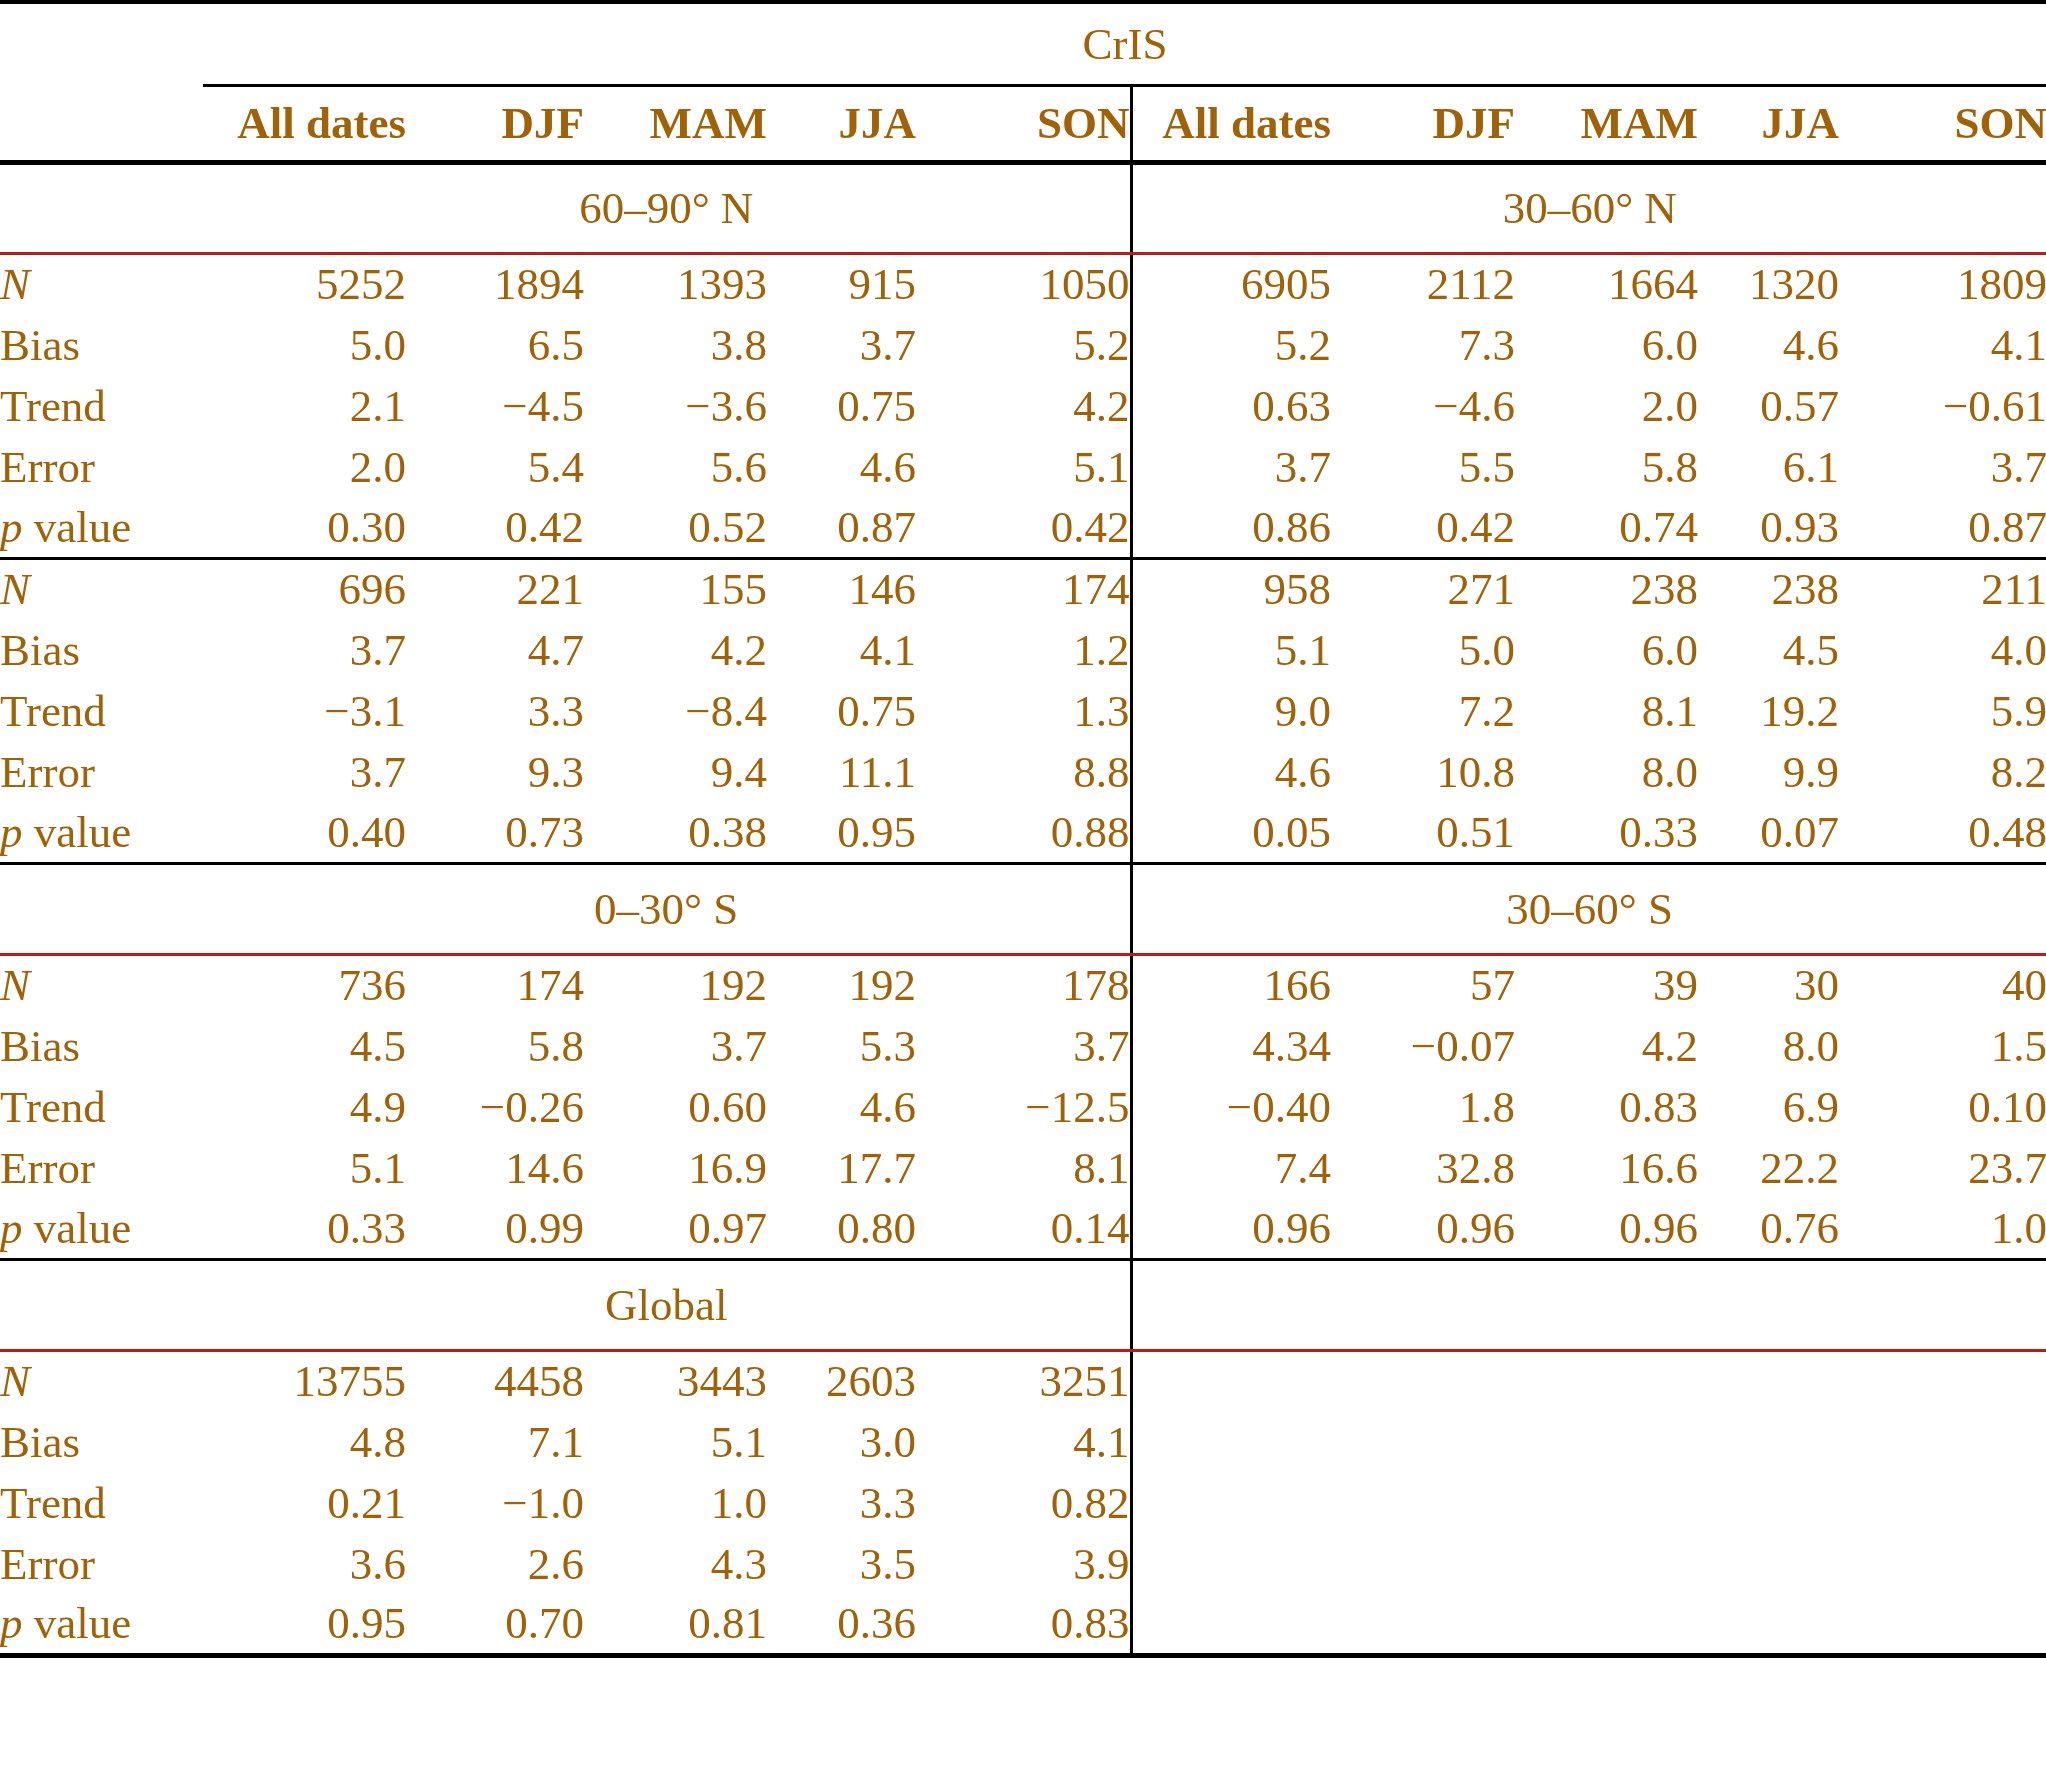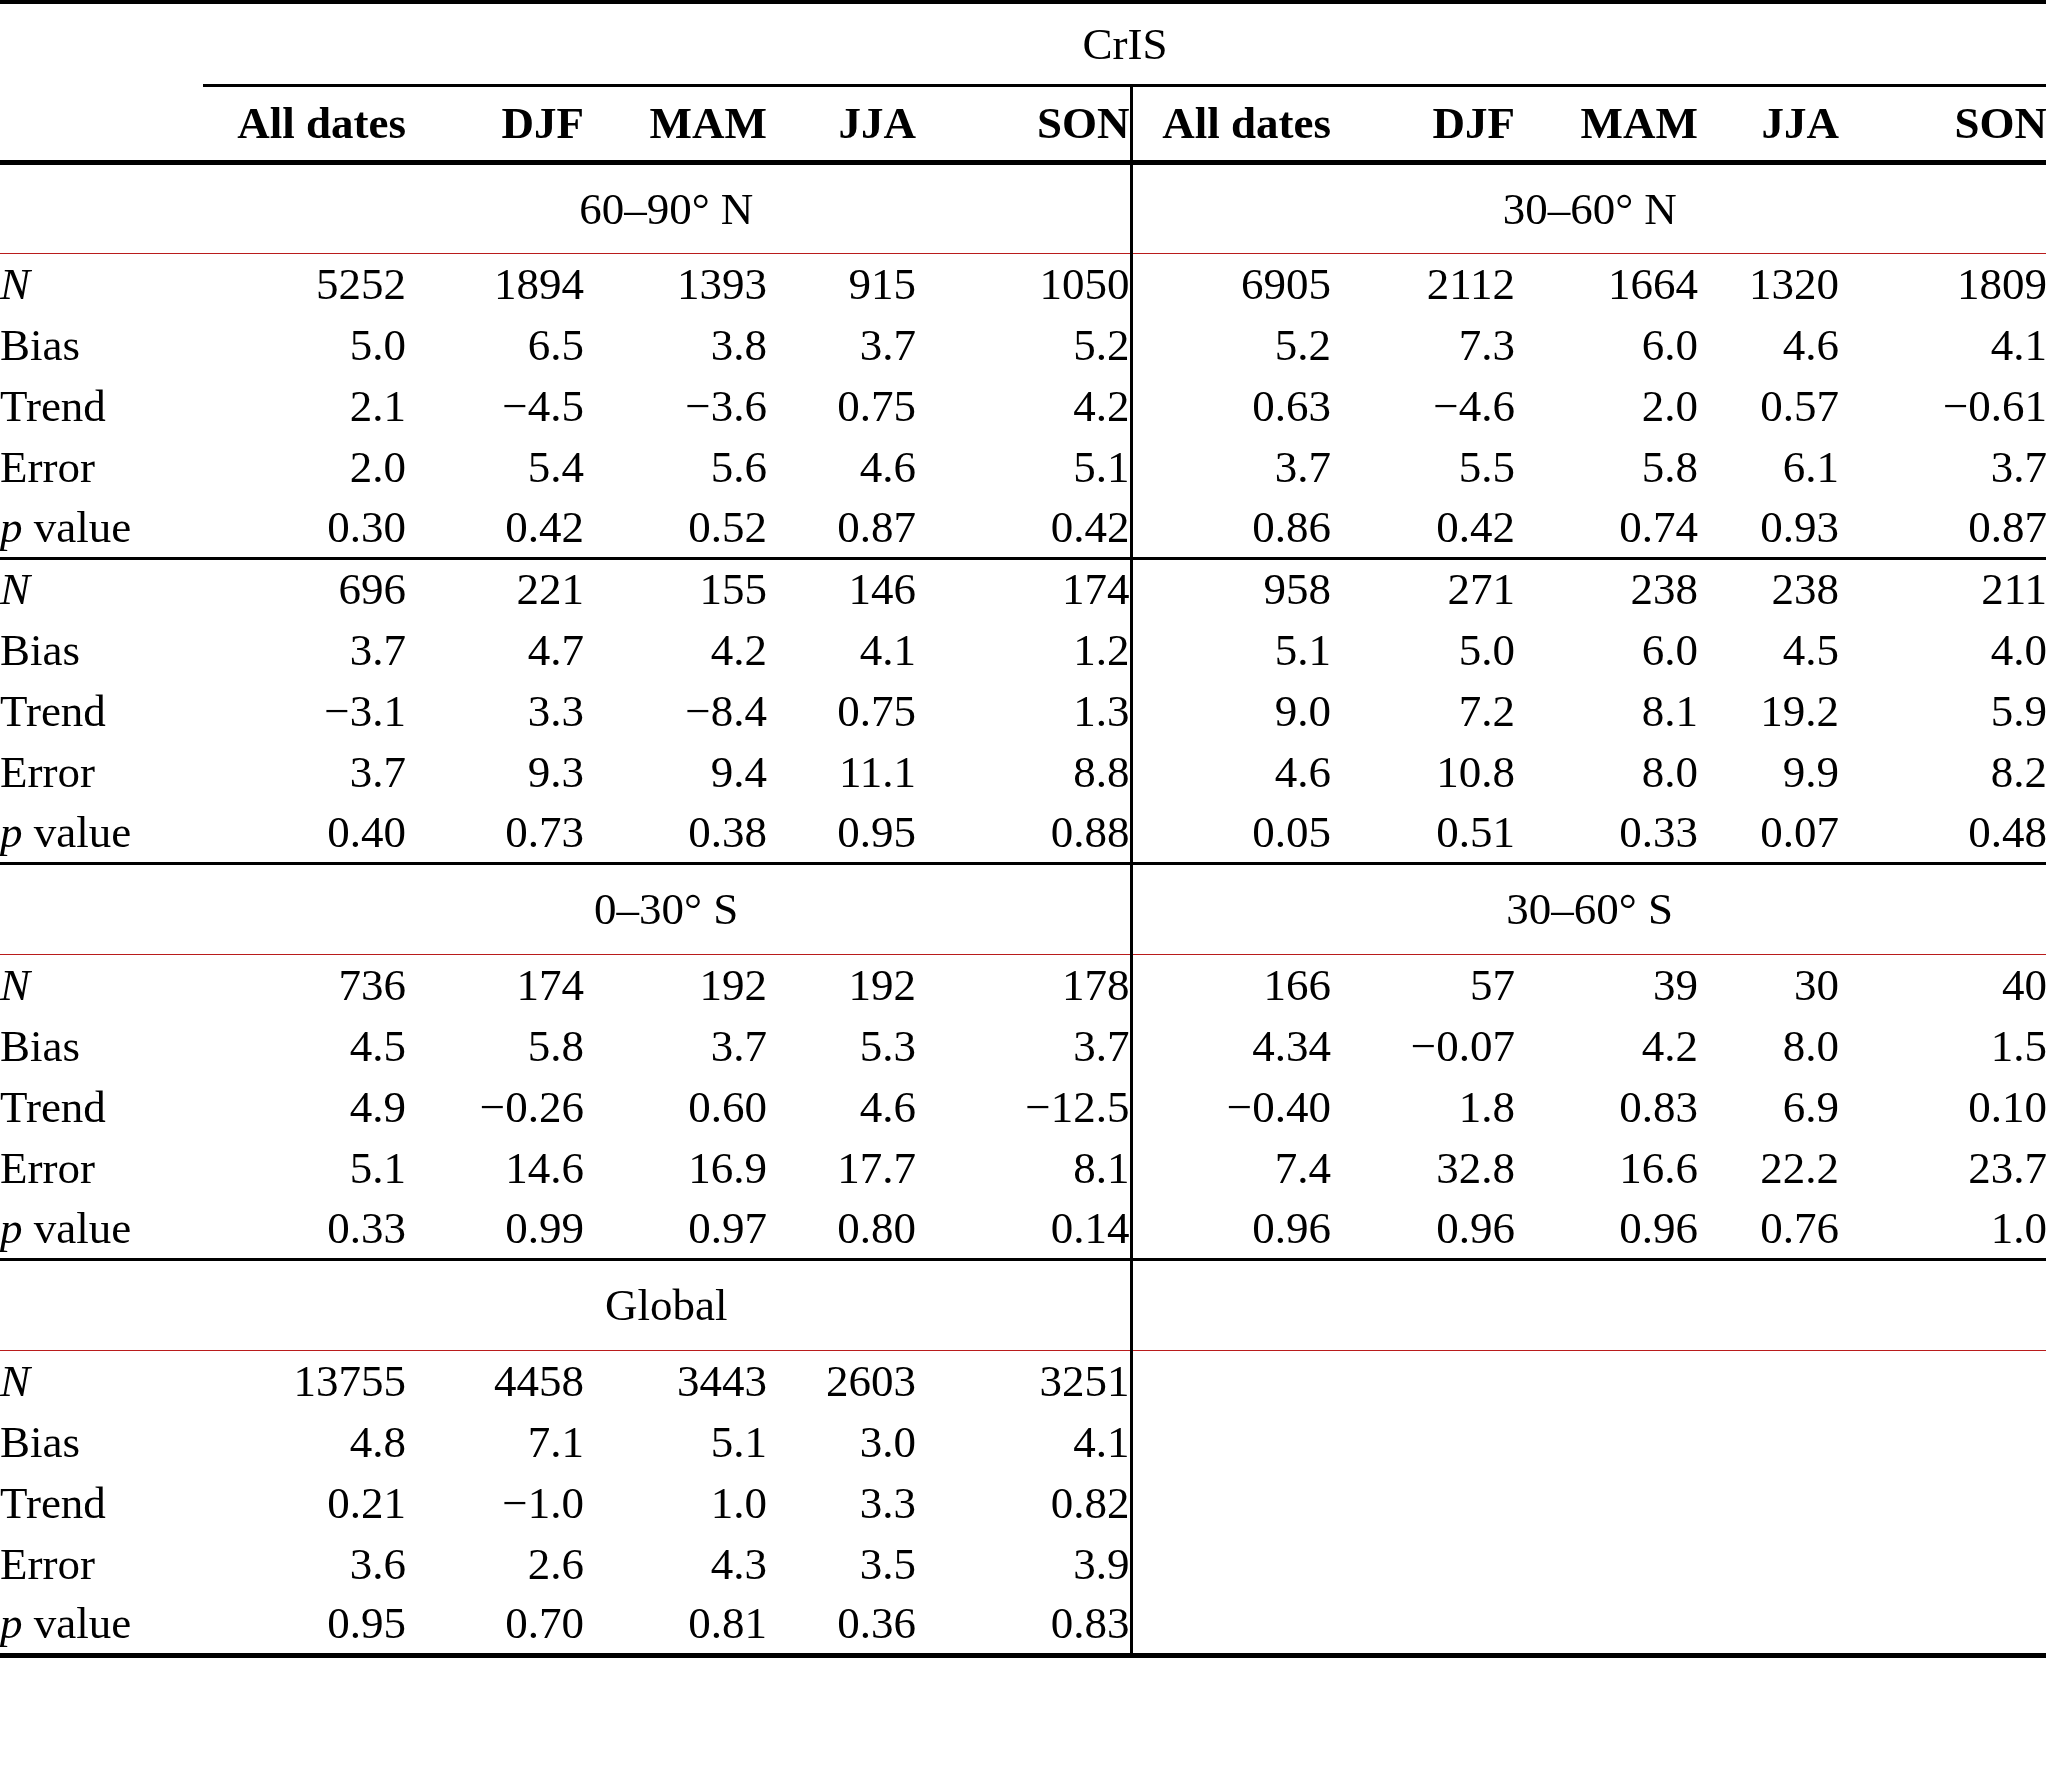--- a/index.html
+++ b/index.html
@@ -7,21 +7,21 @@
     padding: 0;
     background: #ffffff;
   }
   .page {
     position: relative;
     width: 2046px;
     height: 1788px;
     background: #ffffff;
     overflow: hidden;
     font-family: "Liberation Serif", "DejaVu Serif", serif;
-    color: #000000;
+    color: #a16207;
   }
   table.stats {
     width: 2046px;
     border-collapse: collapse;
     table-layout: fixed;
     font-size: 45px;
     border-top: 4px solid #000;
     border-bottom: 5px solid #000;
   }
   table.stats td {
@@ -36,21 +36,21 @@
   tr.data-row   { height: 61px; }
 
   td.cris-cell {
     text-align: center;
     border-bottom: 3px solid #000;
   }
   tr.header-row td {
     border-bottom: 5px solid #000;
   }
   tr.band-row td {
-    border-bottom: 1px solid #b91c1c;
+    border-bottom: 3px solid #b91c1c;
   }
   tr.data-row.block-end td {
     border-bottom: 3px solid #000;
   }
   td.vsep { border-left: 3px solid #000; }
   td.band-cell { text-align: center; }
   td.num { text-align: right; }
   td.c5  { padding-right: 44px; }
   td.c10 { padding-right: 12px; }
   td.label-col {

